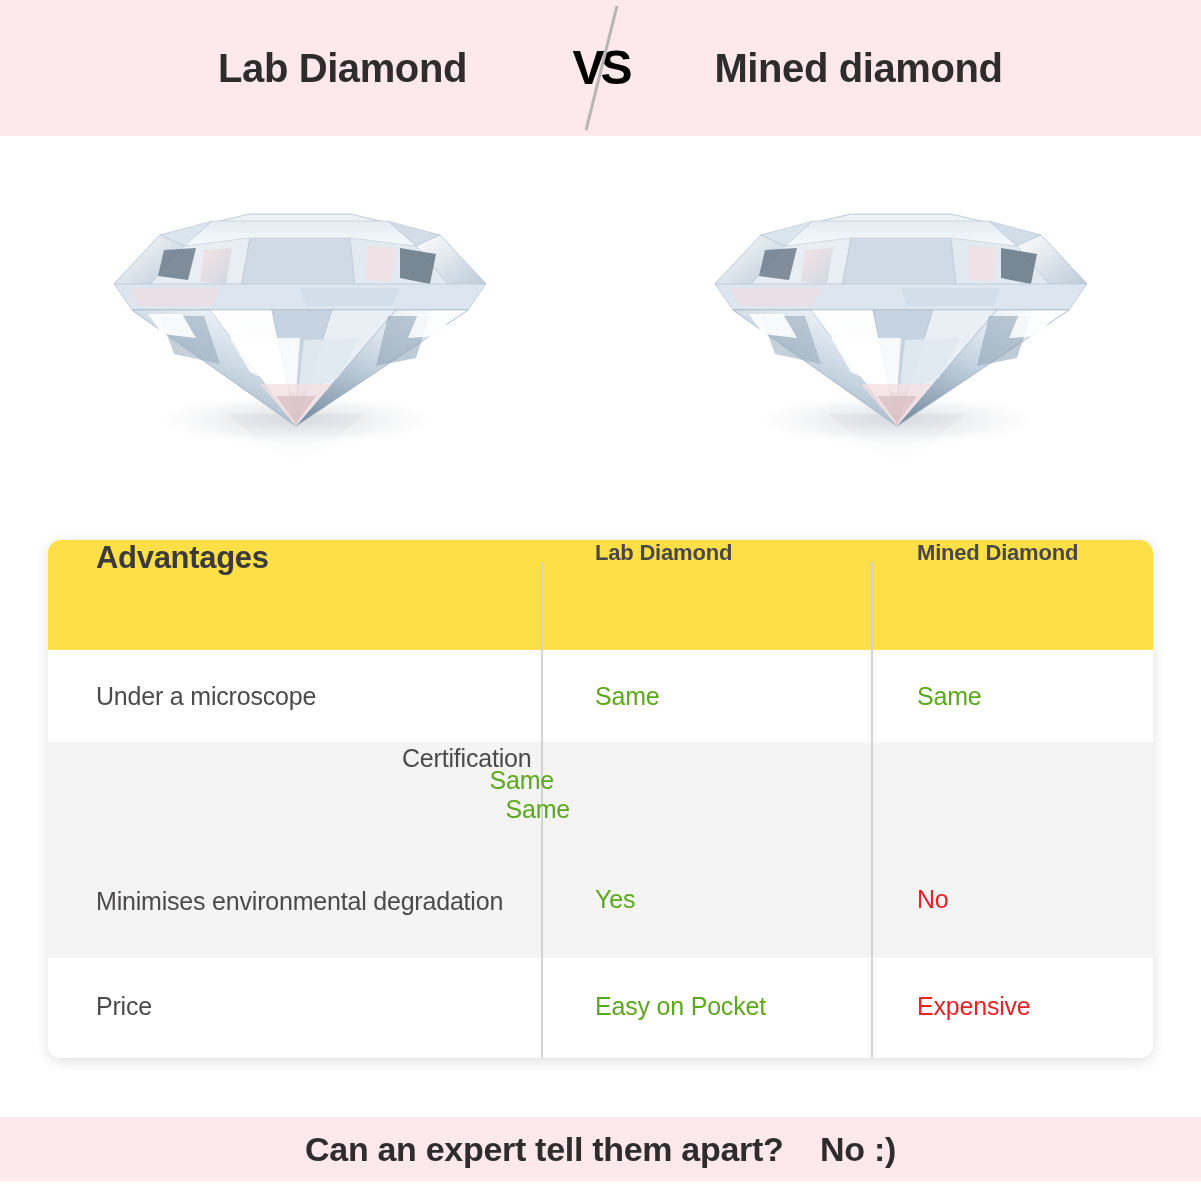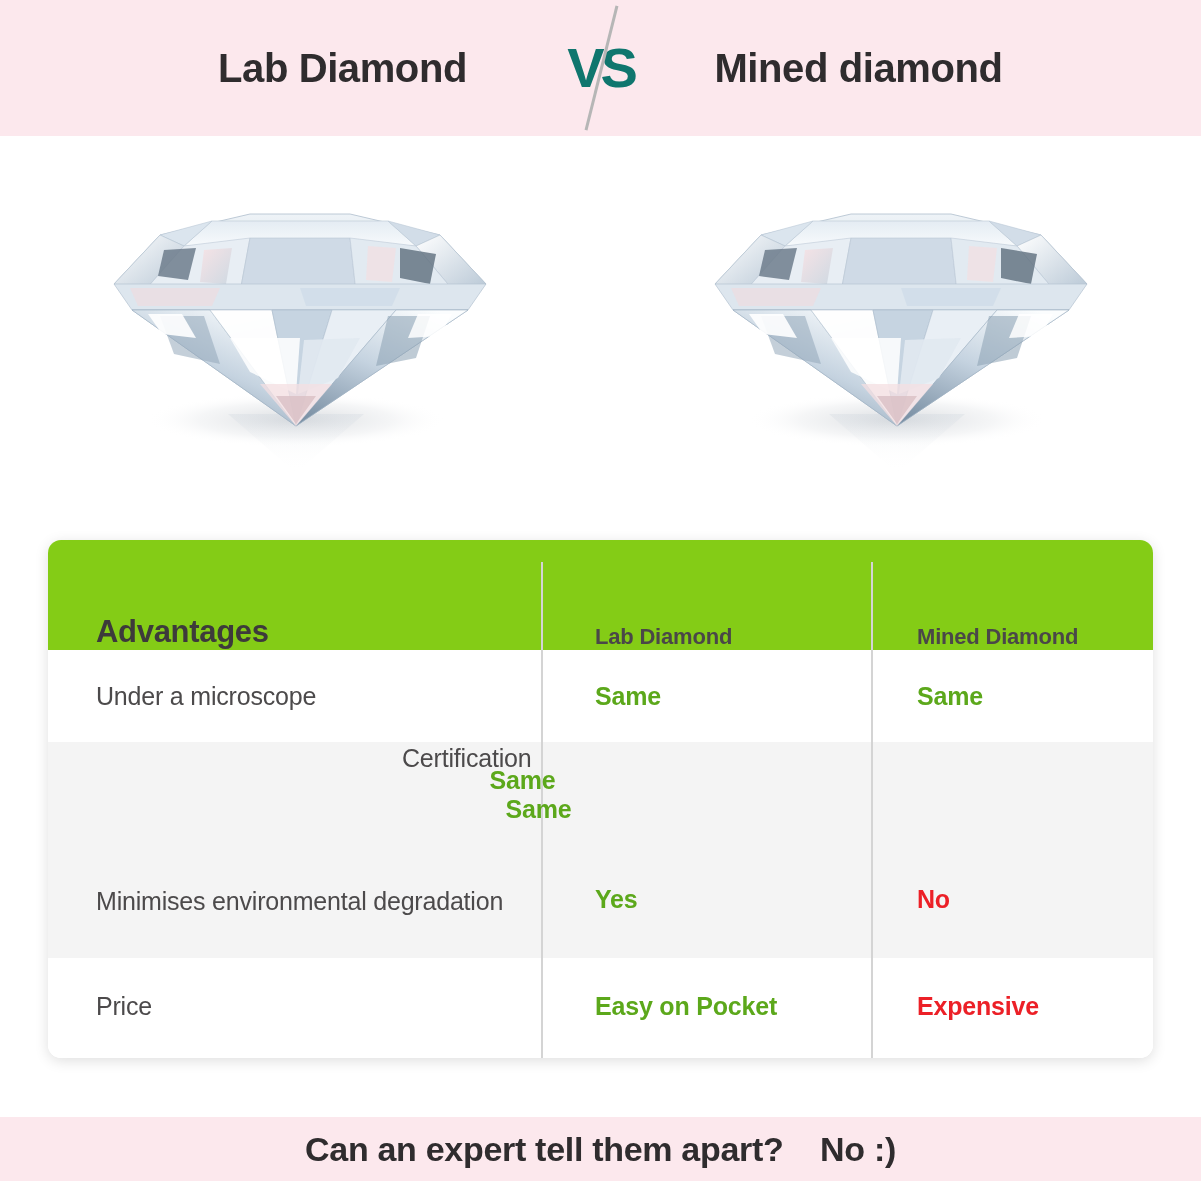--- a/index.html
+++ b/index.html
@@ -36,22 +36,22 @@
   .hdr-title.left  { width:420px; text-align:center; }
   .hdr-title.right { width:420px; text-align:center; }
 
   .vs-wrap {
     position:relative;
     width:96px; height:104px;
     display:flex; align-items:center; justify-content:center;
     flex:0 0 96px;
   }
   .vs-text {
-    font-size:56px; font-weight:bold;
-    color:#0f766e; letter-spacing:-4px;
+    font-size:48px; font-weight:bold;
+    color:#000000; letter-spacing:-4px;
     line-height:1;
     position:relative; z-index:1;
   }
   .vs-slash {
     position:absolute;
     left:47px; top:-12px;
     width:3px; height:128px;
     background:#b6b6b6;
     transform:rotate(14deg);
     transform-origin:center;
@@ -83,22 +83,22 @@
     overflow:hidden;
   }
 
   .trow {
     display:flex;
     width:100%;
     position:relative;
   }
   .trow.head {
     height:110px;
-    background:#84cc16;
-    align-items:flex-end;
+    background:#fde047;
+    align-items:flex-start;
   }
   .trow.r-white { background:#ffffff; }
   .trow.r-gray  { background:#f4f4f4; }
 
   .trow.body1 { height:92px;  align-items:center; }
   .trow.body2 { height:103px; align-items:center;flex-direction:column; }
   .trow.body3 { height:100px; align-items:center; }
   .trow.body4 { height:113px; align-items:center; }
 
   .cell-feature {
@@ -133,21 +133,21 @@
     color:#4a4748; letter-spacing:-0.2px;
     white-space:nowrap;
   }
 
   .feature-text {
     font-size:25px; font-weight:normal;
     color:#4c4a4b; line-height:1.48;
     letter-spacing:-0.2px;
   }
   .val {
-    font-size:25px; font-weight:bold;
+    font-size:25px; font-weight:normal;
     letter-spacing:-0.2px;
     white-space:nowrap;
   }
   .val.green { color:#5ca81b; }
   .val.red   { color:#ec2027; }
 
   
   .nudge-up   { position:relative; top:-13px; }
   .nudge-up-s { position:relative; top:-2px; }
 

